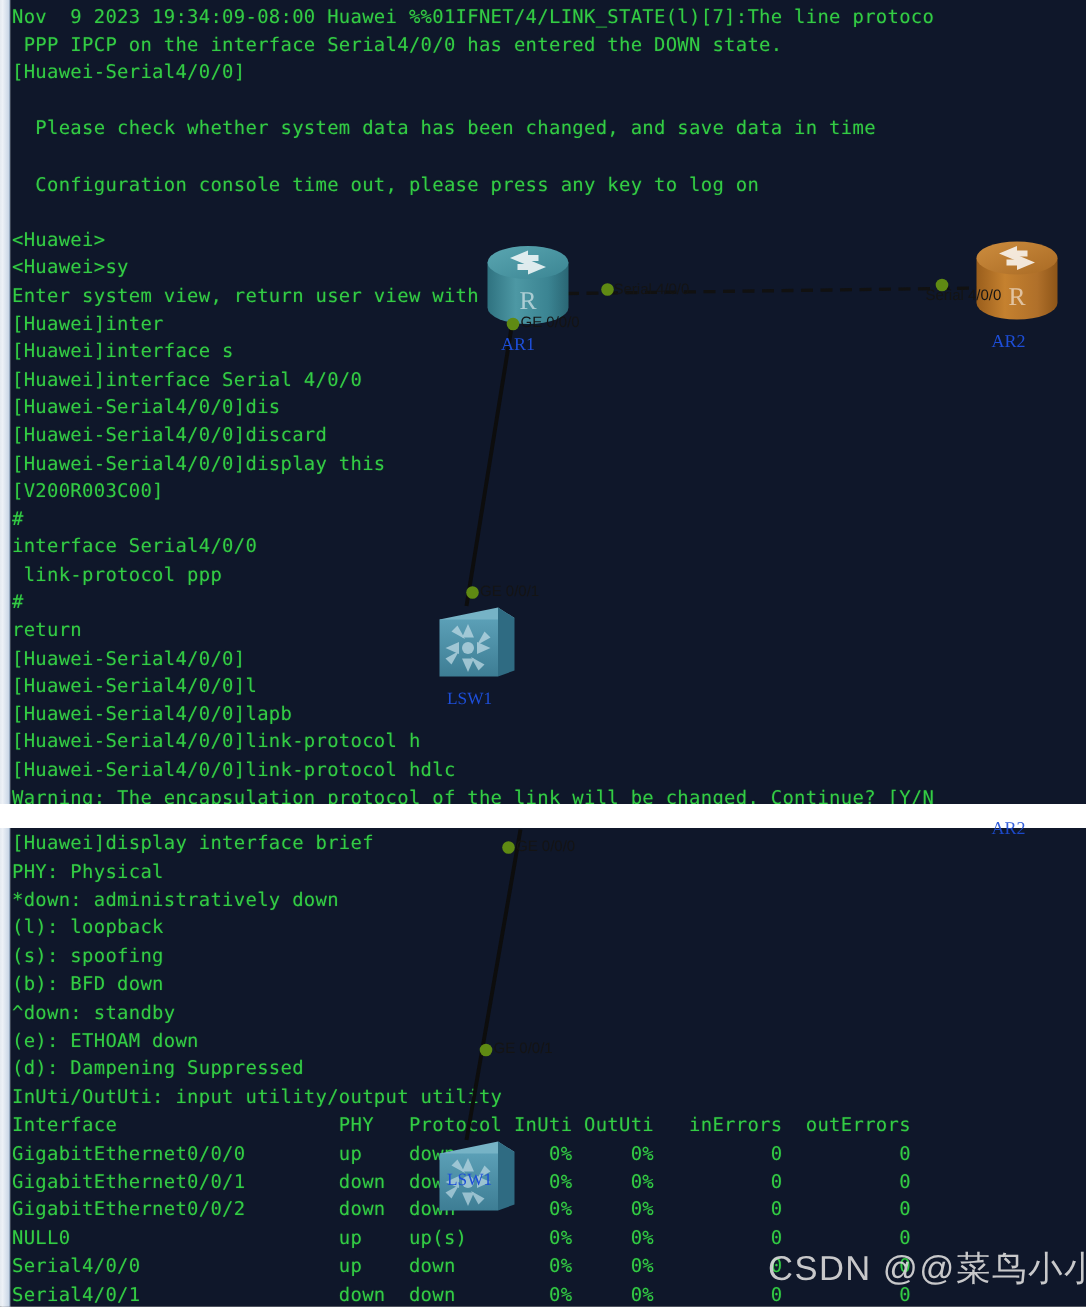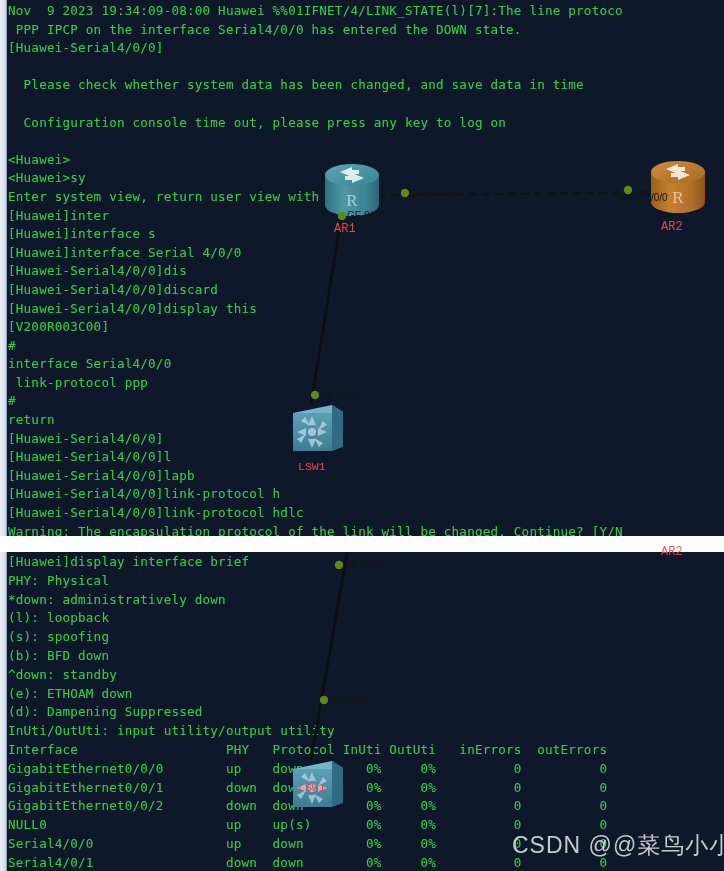--- a/index.html
+++ b/index.html
@@ -23,22 +23,22 @@
         font-size:12.6px;line-height:18.6px;letter-spacing:0.2px;
         font-family:"DejaVu Sans Mono","Liberation Mono",monospace;
         text-shadow:0 0 1px rgba(40,190,60,.35);}
   #term-top{padding:2px 0 0 1px;}
   #term-bottom{padding:1px 0 0 1px;line-height:18.8px;}
 
   
   .topo{position:absolute;left:0;top:0;width:724px;height:871px;
         pointer-events:none;}
   .topo svg{position:absolute;left:0;top:0;}
-  .nodelabel{position:absolute;color:#ef4444;font-size:12px;
-        font-family:Liberation Mono, monospace;white-space:nowrap;}
+  .nodelabel{position:absolute;color:#1d4ed8;font-size:12px;
+        font-family:Liberation Serif, serif;white-space:nowrap;}
   .iflabel{position:absolute;color:#141414;font-size:10px;
         font-family:"Liberation Sans",sans-serif;white-space:nowrap;}
 
   
   .watermark{position:absolute;color:#d8d8d8;opacity:.92;
         font-family:"Liberation Sans",sans-serif;font-size:23px;
         white-space:nowrap;letter-spacing:1px;}
 </style>
 </head>
 <body>

